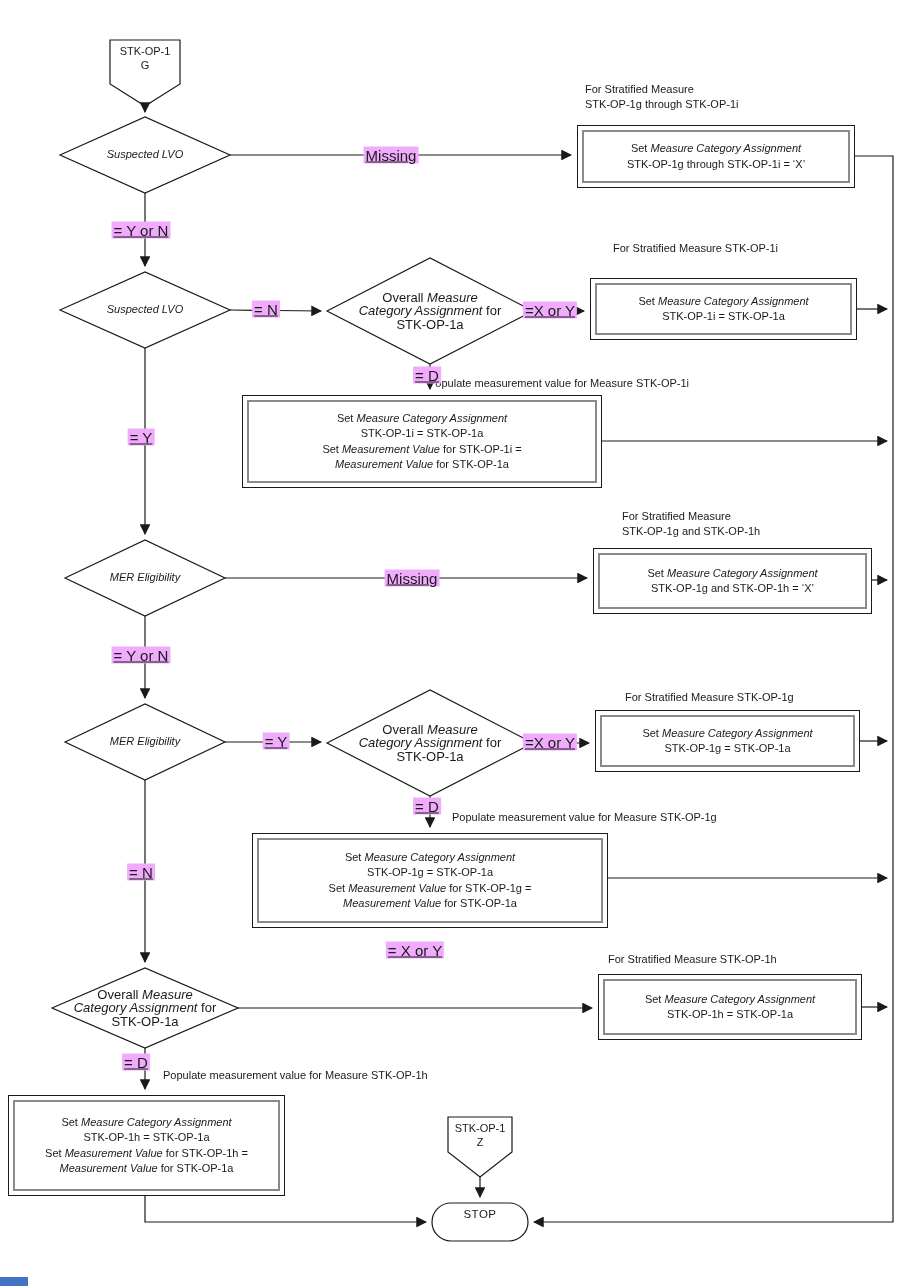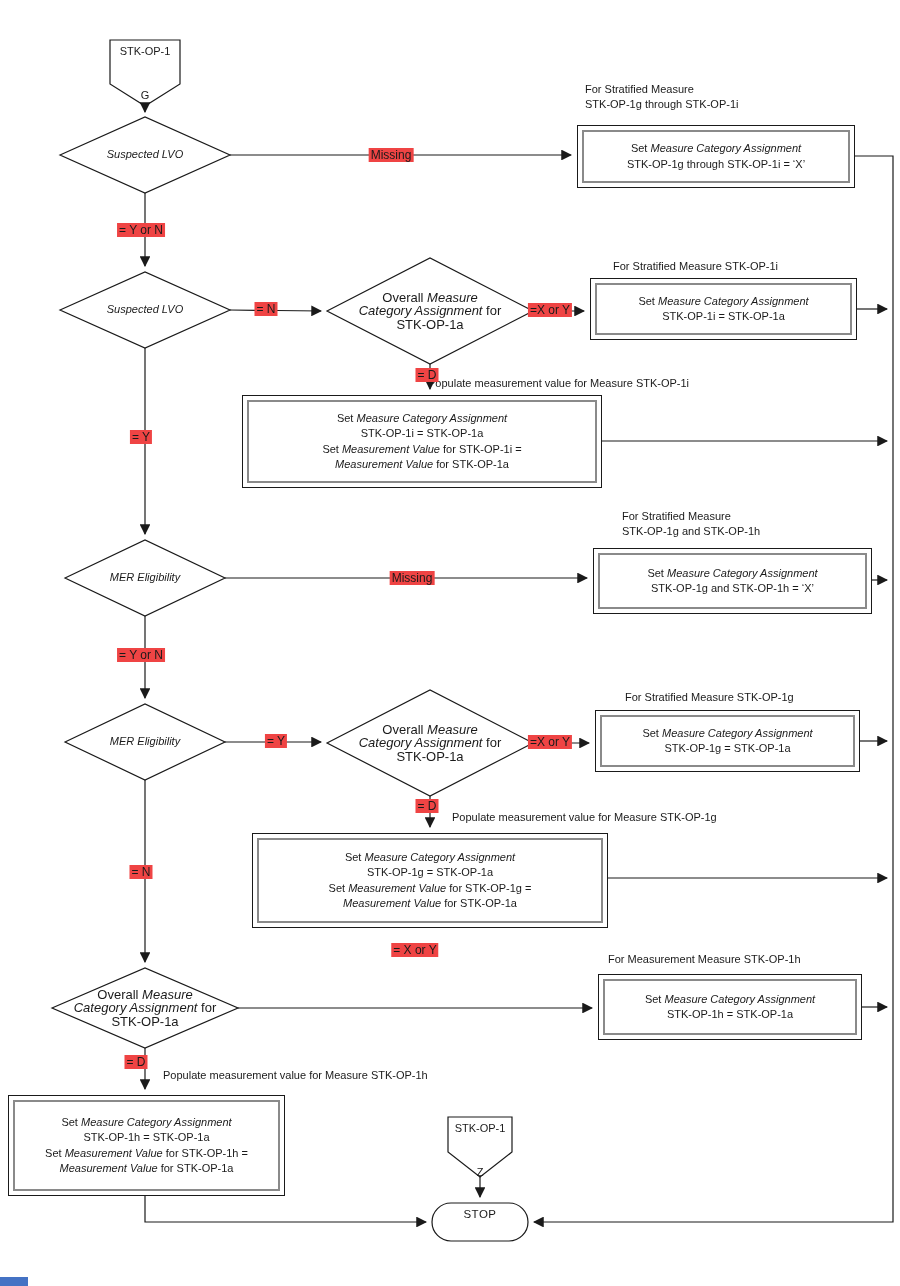--- a/index.html
+++ b/index.html
@@ -4,26 +4,26 @@
 <style>
   html,body{margin:0;padding:0;background:#ffffff;}
   #canvas{position:relative;width:900px;height:1286px;background:#ffffff;overflow:hidden;
           font-family:"Liberation Sans",sans-serif;color:#1a1a1a;}
   #wires{position:absolute;left:0;top:0;width:900px;height:1286px;}
   .box{position:absolute;border:1px solid #1a1a1a;background:#ffffff;box-sizing:border-box;}
   .box .inner{position:absolute;left:4px;right:4px;top:4px;bottom:4px;border:2px solid #8a8a8a;
               display:flex;flex-direction:column;align-items:center;justify-content:center;
               font-size:11px;line-height:15.5px;text-align:right;}
   .hdr{position:absolute;font-size:11px;line-height:15px;white-space:nowrap;}
-  .elabel{position:absolute;transform:translate(-50%,-50%);background:#ef4444;padding:0 2px;
-          font-size:12px;white-space:nowrap;}
+  .elabel{position:absolute;transform:translate(-50%,-50%);background:#f0abfc;padding:0 2px;
+          font-size:15px;white-space:nowrap;text-decoration:underline;}
   .dtext{position:absolute;display:flex;flex-direction:column;align-items:center;justify-content:center;
          text-align:center;font-size:13px;line-height:13.5px;pointer-events:none;}
   .ptext{position:absolute;display:flex;flex-direction:column;align-items:center;justify-content:flex-start;
-         text-align:center;font-size:11px;line-height:14px;pointer-events:none;gap:30px;}
+         text-align:center;font-size:11px;line-height:14px;pointer-events:none;}
   .stop{position:absolute;left:432px;top:1203px;width:96px;height:22px;display:flex;align-items:center;
         justify-content:center;font-size:11.5px;letter-spacing:0.5px;}
   .accent{position:absolute;left:0;top:1277px;width:28px;height:9px;}
   i{font-style:italic;}
 </style>
 </head>
 <body>
 
 <div id="canvas">
 
@@ -117,21 +117,21 @@
     <div>For Stratified Measure</div>
       <div>STK-OP-1g through STK-OP-1i</div>
   </div>
   <div class="box" style="left:577px;top:125px;width:278px;height:63px;">
     <div class="inner">
       <div><span>Set </span><i>Measure Category Assignment</i></div>
       <div>STK-OP-1g through STK-OP-1i = ‘X’</div>
     </div>
   </div>
 
-  <div class="hdr" style="left:613px;top:259px;text-align:center;">
+  <div class="hdr" style="left:613px;top:241px;text-align:center;">
     <div>For Stratified Measure STK-OP-1i</div>
   </div>
   <div class="box" style="left:590px;top:278px;width:267px;height:62px;">
     <div class="inner">
       <div><span>Set </span><i>Measure Category Assignment</i></div>
       <div>STK-OP-1i = STK-OP-1a</div>
     </div>
   </div>
 
   <div class="hdr" style="left:428px;top:376px;">
@@ -173,21 +173,21 @@
   <div class="box" style="left:252px;top:833px;width:356px;height:95px;">
     <div class="inner">
       <div><span>Set </span><i>Measure Category Assignment</i></div>
       <div>STK-OP-1g = STK-OP-1a</div>
       <div><span>Set </span><i>Measurement Value</i><span> for STK-OP-1g =</span></div>
       <div><i>Measurement Value</i><span> for STK-OP-1a</span></div>
     </div>
   </div>
 
   <div class="hdr" style="left:608px;top:952px;">
-    <div>For Measurement Measure STK-OP-1h</div>
+    <div>For Stratified Measure STK-OP-1h</div>
   </div>
   <div class="box" style="left:598px;top:974px;width:264px;height:66px;">
     <div class="inner">
       <div><span>Set </span><i>Measure Category Assignment</i></div>
       <div>STK-OP-1h = STK-OP-1a</div>
     </div>
   </div>
 
   <div class="hdr" style="left:163px;top:1068px;">
     <div>Populate measurement value for Measure STK-OP-1h</div>

